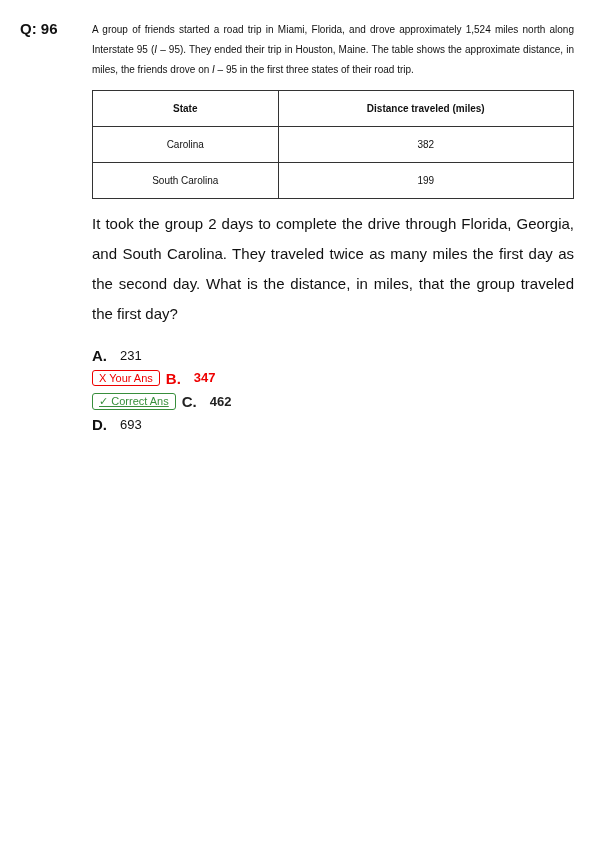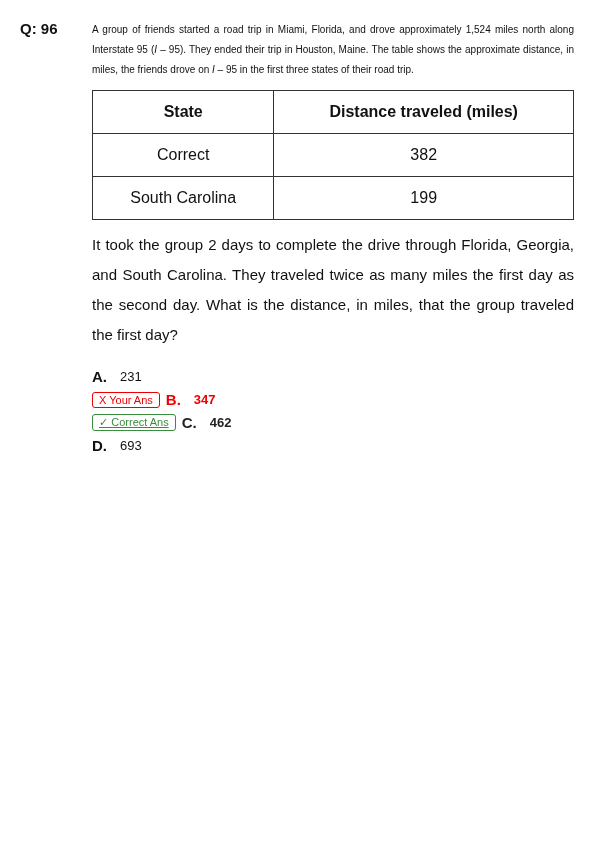--- a/index.html
+++ b/index.html
@@ -35,21 +35,21 @@
     }
     table {
       border-collapse: collapse;
       width: 100%;
       margin-bottom: 10px;
     }
     table th, table td {
       border: 1.5px solid #333;
       text-align: center;
       padding: 12px 10px;
-      font-size: 16px;
+      font-size: 10px;
     }
     table thead th {
       font-weight: bold;
       background: #fff;
     }
     .followup-text {
       text-align: justify;
       line-height: 2;
       font-size: 15px;
       margin-bottom: 18px;
@@ -114,42 +114,42 @@
 
     <table>
       <thead>
         <tr>
           <th>State</th>
           <th>Distance traveled (miles)</th>
         </tr>
       </thead>
       <tbody>
         <tr>
-          <td>Correct</td>
+          <td>Carolina</td>
           <td>382</td>
         </tr>
         <tr>
           <td>South Carolina</td>
           <td>199</td>
         </tr>
       </tbody>
     </table>
 
     <p class="followup-text">
       It took the group 2 days to complete the drive through Florida, Georgia, and South Carolina. They traveled twice as many miles the first day as the second day. What is the distance, in miles, that the group traveled the first day?
     </p>
 
     <div class="choices">
 
       <div class="choice-row">
         <span class="choice-label">A.</span>
         <span class="choice-value">231</span>
       </div>
 
-      <div class="choice-row choice-b" style="display:flex;align-items:center;gap:6px;">
+      <div class="choice-row choice-b" style="display:flex;align-items:flex-start;gap:6px;">
         <span class="badge badge-wrong">X Your Ans</span>
         <span class="choice-label">B.</span>
         <span class="choice-value">347</span>
       </div>
 
       <div class="choice-row choice-c" style="display:flex;align-items:center;gap:6px;">
         <span class="badge badge-correct">✓ Correct Ans</span>
         <span class="choice-label">C.</span>
         <span class="choice-value">462</span>
       </div>

